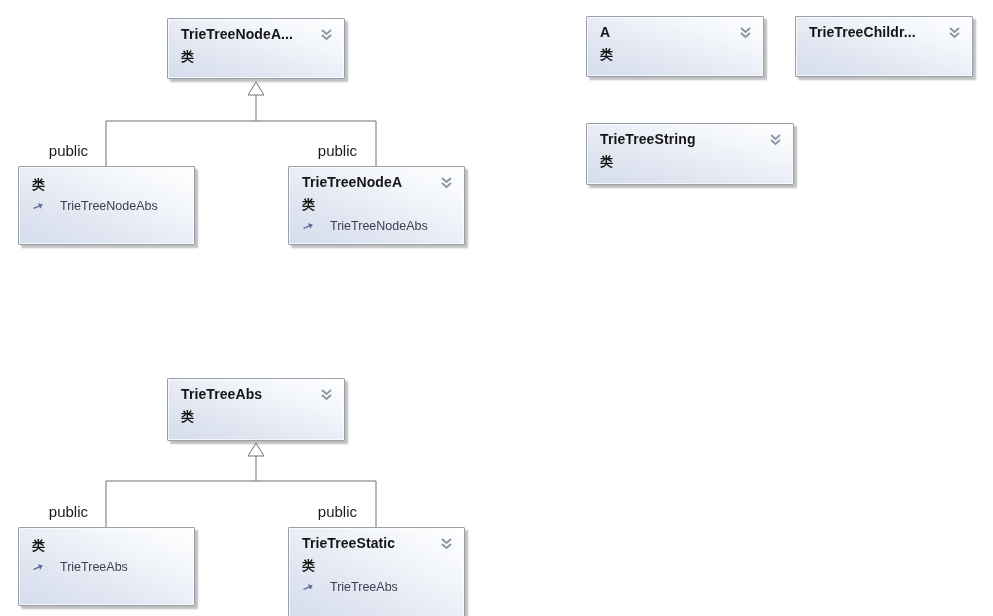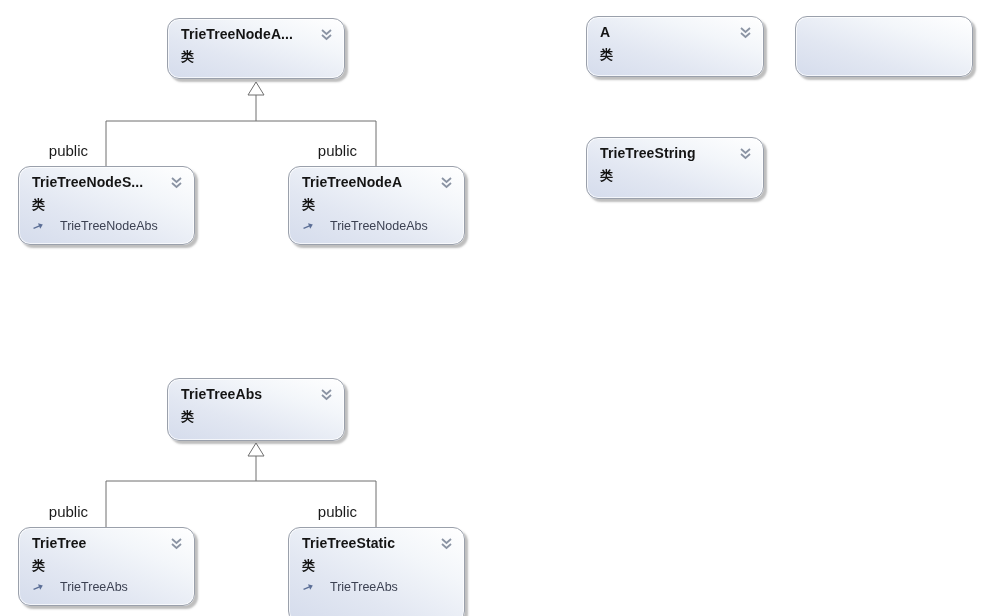--- a/index.html
+++ b/index.html
@@ -18,21 +18,21 @@
   #connector-layer {
     position: absolute;
     left: 0; top: 0;
     width: 993px;
     height: 616px;
   }
   .node {
     position: absolute;
     box-sizing: border-box;
     border: 1px solid #9aa0ab;
-    border-radius: 12px;
+    border-radius: 1px;
     background: linear-gradient(to top right,
       #d5dcec 0%, #e2e7f2 35%, #f3f6fa 70%, #ffffff 100%);
     box-shadow: 3px 3px 2px rgba(110,110,110,0.45),
                 inset 0 0 0 1px rgba(255,255,255,0.7);
     padding: 6px 9px 0 13px;
     cursor: default;
   }
   .title-row {
     display: flex;
     justify-content: space-between;
@@ -102,27 +102,20 @@
       <div class="title-row">
        <span class="node-title">TrieTreeNodeA...</span>
        <span class="chevron"><svg width="13" height="12" viewBox="0 0 13 12">
      <path d="M2 1 L6.5 5 L11 1" fill="none" stroke="#8a93a3" stroke-width="1.8"></path>
      <path d="M2 6 L6.5 10 L11 6" fill="none" stroke="#8a93a3" stroke-width="1.8"></path>
    </svg></span>
      </div>
      <div class="node-stereotype">类</div>
     </div>
     <div class="node" style="left: 18px; top: 166px; width: 177px; height: 79px;">
-      <div class="title-row">
-       <span class="node-title">TrieTreeNodeS...</span>
-       <span class="chevron"><svg width="13" height="12" viewBox="0 0 13 12">
-     <path d="M2 1 L6.5 5 L11 1" fill="none" stroke="#8a93a3" stroke-width="1.8"></path>
-     <path d="M2 6 L6.5 10 L11 6" fill="none" stroke="#8a93a3" stroke-width="1.8"></path>
-   </svg></span>
-     </div>
      <div class="node-stereotype">类</div>
       <div class="node-member">
          <span class="member-icon">
           <svg width="12" height="12" viewBox="0 0 12 12">
      <g transform="rotate(-22 6 6)">
        <path d="M1 6.5 H7.5" stroke="#5b6e96" stroke-width="1.3" fill="none"></path>
        <path d="M7 3.5 L11 6.5 L7 9.5 Z" fill="#5b6e96"></path>
      </g>
    </svg>
         </span>
@@ -154,49 +147,49 @@
       <div class="title-row">
        <span class="node-title">A</span>
        <span class="chevron"><svg width="13" height="12" viewBox="0 0 13 12">
      <path d="M2 1 L6.5 5 L11 1" fill="none" stroke="#8a93a3" stroke-width="1.8"></path>
      <path d="M2 6 L6.5 10 L11 6" fill="none" stroke="#8a93a3" stroke-width="1.8"></path>
    </svg></span>
      </div>
      <div class="node-stereotype">类</div>
     </div>
     <div class="node" style="left: 795px; top: 16px; width: 178px; height: 61px;">
-    </div>
-    <div class="node" style="left: 586px; top: 137px; width: 178px; height: 62px;">
+      <div class="title-row">
+       <span class="node-title">TrieTreeChildr...</span>
+       <span class="chevron"><svg width="13" height="12" viewBox="0 0 13 12">
+     <path d="M2 1 L6.5 5 L11 1" fill="none" stroke="#8a93a3" stroke-width="1.8"></path>
+     <path d="M2 6 L6.5 10 L11 6" fill="none" stroke="#8a93a3" stroke-width="1.8"></path>
+   </svg></span>
+     </div>
+    </div>
+    <div class="node" style="left: 586px; top: 123px; width: 208px; height: 62px;">
       <div class="title-row">
        <span class="node-title">TrieTreeString</span>
        <span class="chevron"><svg width="13" height="12" viewBox="0 0 13 12">
      <path d="M2 1 L6.5 5 L11 1" fill="none" stroke="#8a93a3" stroke-width="1.8"></path>
      <path d="M2 6 L6.5 10 L11 6" fill="none" stroke="#8a93a3" stroke-width="1.8"></path>
    </svg></span>
      </div>
      <div class="node-stereotype">类</div>
     </div>
     <div class="node" style="left: 167px; top: 378px; width: 178px; height: 63px;">
       <div class="title-row">
        <span class="node-title">TrieTreeAbs</span>
        <span class="chevron"><svg width="13" height="12" viewBox="0 0 13 12">
      <path d="M2 1 L6.5 5 L11 1" fill="none" stroke="#8a93a3" stroke-width="1.8"></path>
      <path d="M2 6 L6.5 10 L11 6" fill="none" stroke="#8a93a3" stroke-width="1.8"></path>
    </svg></span>
      </div>
      <div class="node-stereotype">类</div>
     </div>
     <div class="node" style="left: 18px; top: 527px; width: 177px; height: 79px;">
-      <div class="title-row">
-       <span class="node-title">TrieTree</span>
-       <span class="chevron"><svg width="13" height="12" viewBox="0 0 13 12">
-     <path d="M2 1 L6.5 5 L11 1" fill="none" stroke="#8a93a3" stroke-width="1.8"></path>
-     <path d="M2 6 L6.5 10 L11 6" fill="none" stroke="#8a93a3" stroke-width="1.8"></path>
-   </svg></span>
-     </div>
      <div class="node-stereotype">类</div>
       <div class="node-member">
          <span class="member-icon">
           <svg width="12" height="12" viewBox="0 0 12 12">
      <g transform="rotate(-22 6 6)">
        <path d="M1 6.5 H7.5" stroke="#5b6e96" stroke-width="1.3" fill="none"></path>
        <path d="M7 3.5 L11 6.5 L7 9.5 Z" fill="#5b6e96"></path>
      </g>
    </svg>
         </span>

